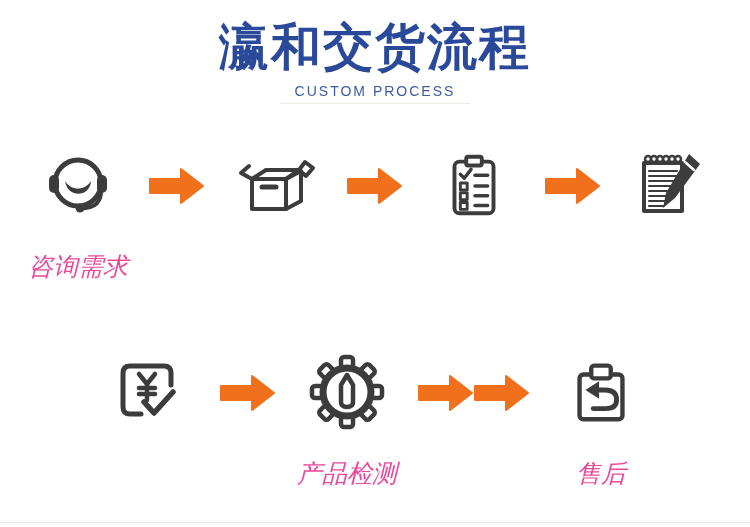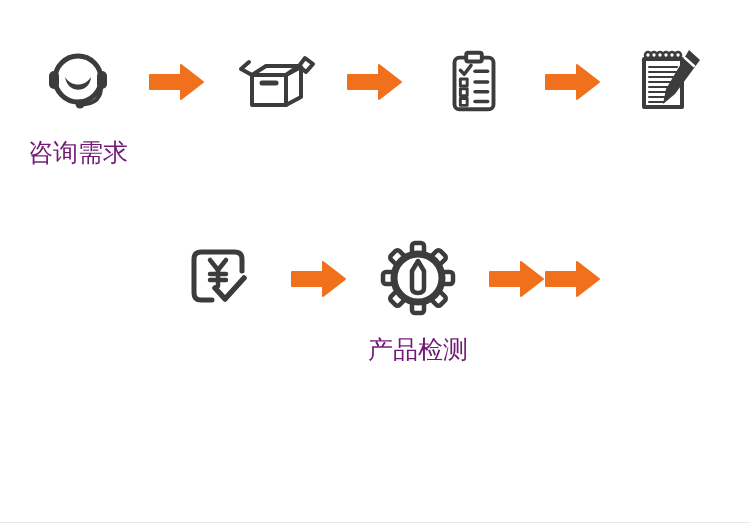--- a/index.html
+++ b/index.html
@@ -19,33 +19,38 @@
     width:190px;height:1px;background:#f0ebe2;margin:4px auto 0;
   }
   .flow-row{
     display:flex;justify-content:center;align-items:flex-start;
   }
   .flow-row.row-1{margin-top:36px;}
   .flow-row.row-2{margin-top:64px;}
   .step{width:142px;display:flex;flex-direction:column;align-items:center;}
   .icon-box{height:90px;display:flex;align-items:center;justify-content:center;}
   .step-label{
-    margin-top:10px;font-size:25px;color:#701a75;white-space:nowrap;
+    margin-top:20px;font-size:25px;color:#ec4899;white-space:nowrap;font-style:italic;
   }
   .arrow{width:56px;margin-top:26px;display:flex;justify-content:center;flex:none;}
   .bottom-hairline{
     position:absolute;left:0;right:0;bottom:4px;height:1px;background:#e9e9e9;
   }
   svg{display:block;}
 </style>
 </head>
 <body>
 
 <div class="page">
 
+  <div class="header">
+    <h1 class="page-title">瀛和交货流程</h1>
+    <div class="page-subtitle">CUSTOM PROCESS</div>
+    <div class="subtitle-divider"></div>
+  </div>
 
   <div class="flow-row row-1">
 
     <div class="step">
       <div class="icon-box">
         <svg width="80" height="80" viewBox="0 0 80 80" fill="none" stroke="#3c3c3c" stroke-linecap="round" stroke-linejoin="round">
           <circle cx="40" cy="38" r="23" stroke-width="5"></circle>
           <path d="M27 36 C33 46 47 46 53 36 C52 52 30 54 27 36 Z" fill="#3c3c3c" stroke="none"></path>
           <rect x="11" y="30" width="10" height="18" rx="5" fill="#3c3c3c" stroke="none"></rect>
           <rect x="59" y="30" width="10" height="18" rx="5" fill="#3c3c3c" stroke="none"></rect>
@@ -170,17 +175,28 @@
       </svg>
     </div>
 
 
     <div class="arrow">
       <svg width="56" height="40" viewBox="0 0 56 40">
         <polygon points="1,13 32,13 32,3 54,20 32,37 32,27 1,27" fill="#f0701c" stroke="#f0701c" stroke-width="2" stroke-linejoin="round"></polygon>
       </svg>
     </div>
 
+    <div class="step">
+      <div class="icon-box">
+        <svg width="78" height="78" viewBox="0 0 80 80" fill="none" stroke="#3c3c3c" stroke-linecap="round" stroke-linejoin="round">
+          <rect x="18" y="22" width="44" height="46" rx="4" stroke-width="4.5"></rect>
+          <rect x="30" y="13" width="20" height="13" rx="3" fill="#ffffff" stroke-width="4.5"></rect>
+          <path d="M36 38 H44 Q56 38 56 48 Q56 57 45 57 H32" stroke-width="5"></path>
+          <path d="M38 29 V47 L24 38 Z" fill="#3c3c3c" stroke="none"></path>
+        </svg>
+      </div>
+      <div class="step-label">售后</div>
+    </div>
 
   </div>
 
   <div class="bottom-hairline"></div>
 </div>
 
 </body></html>

